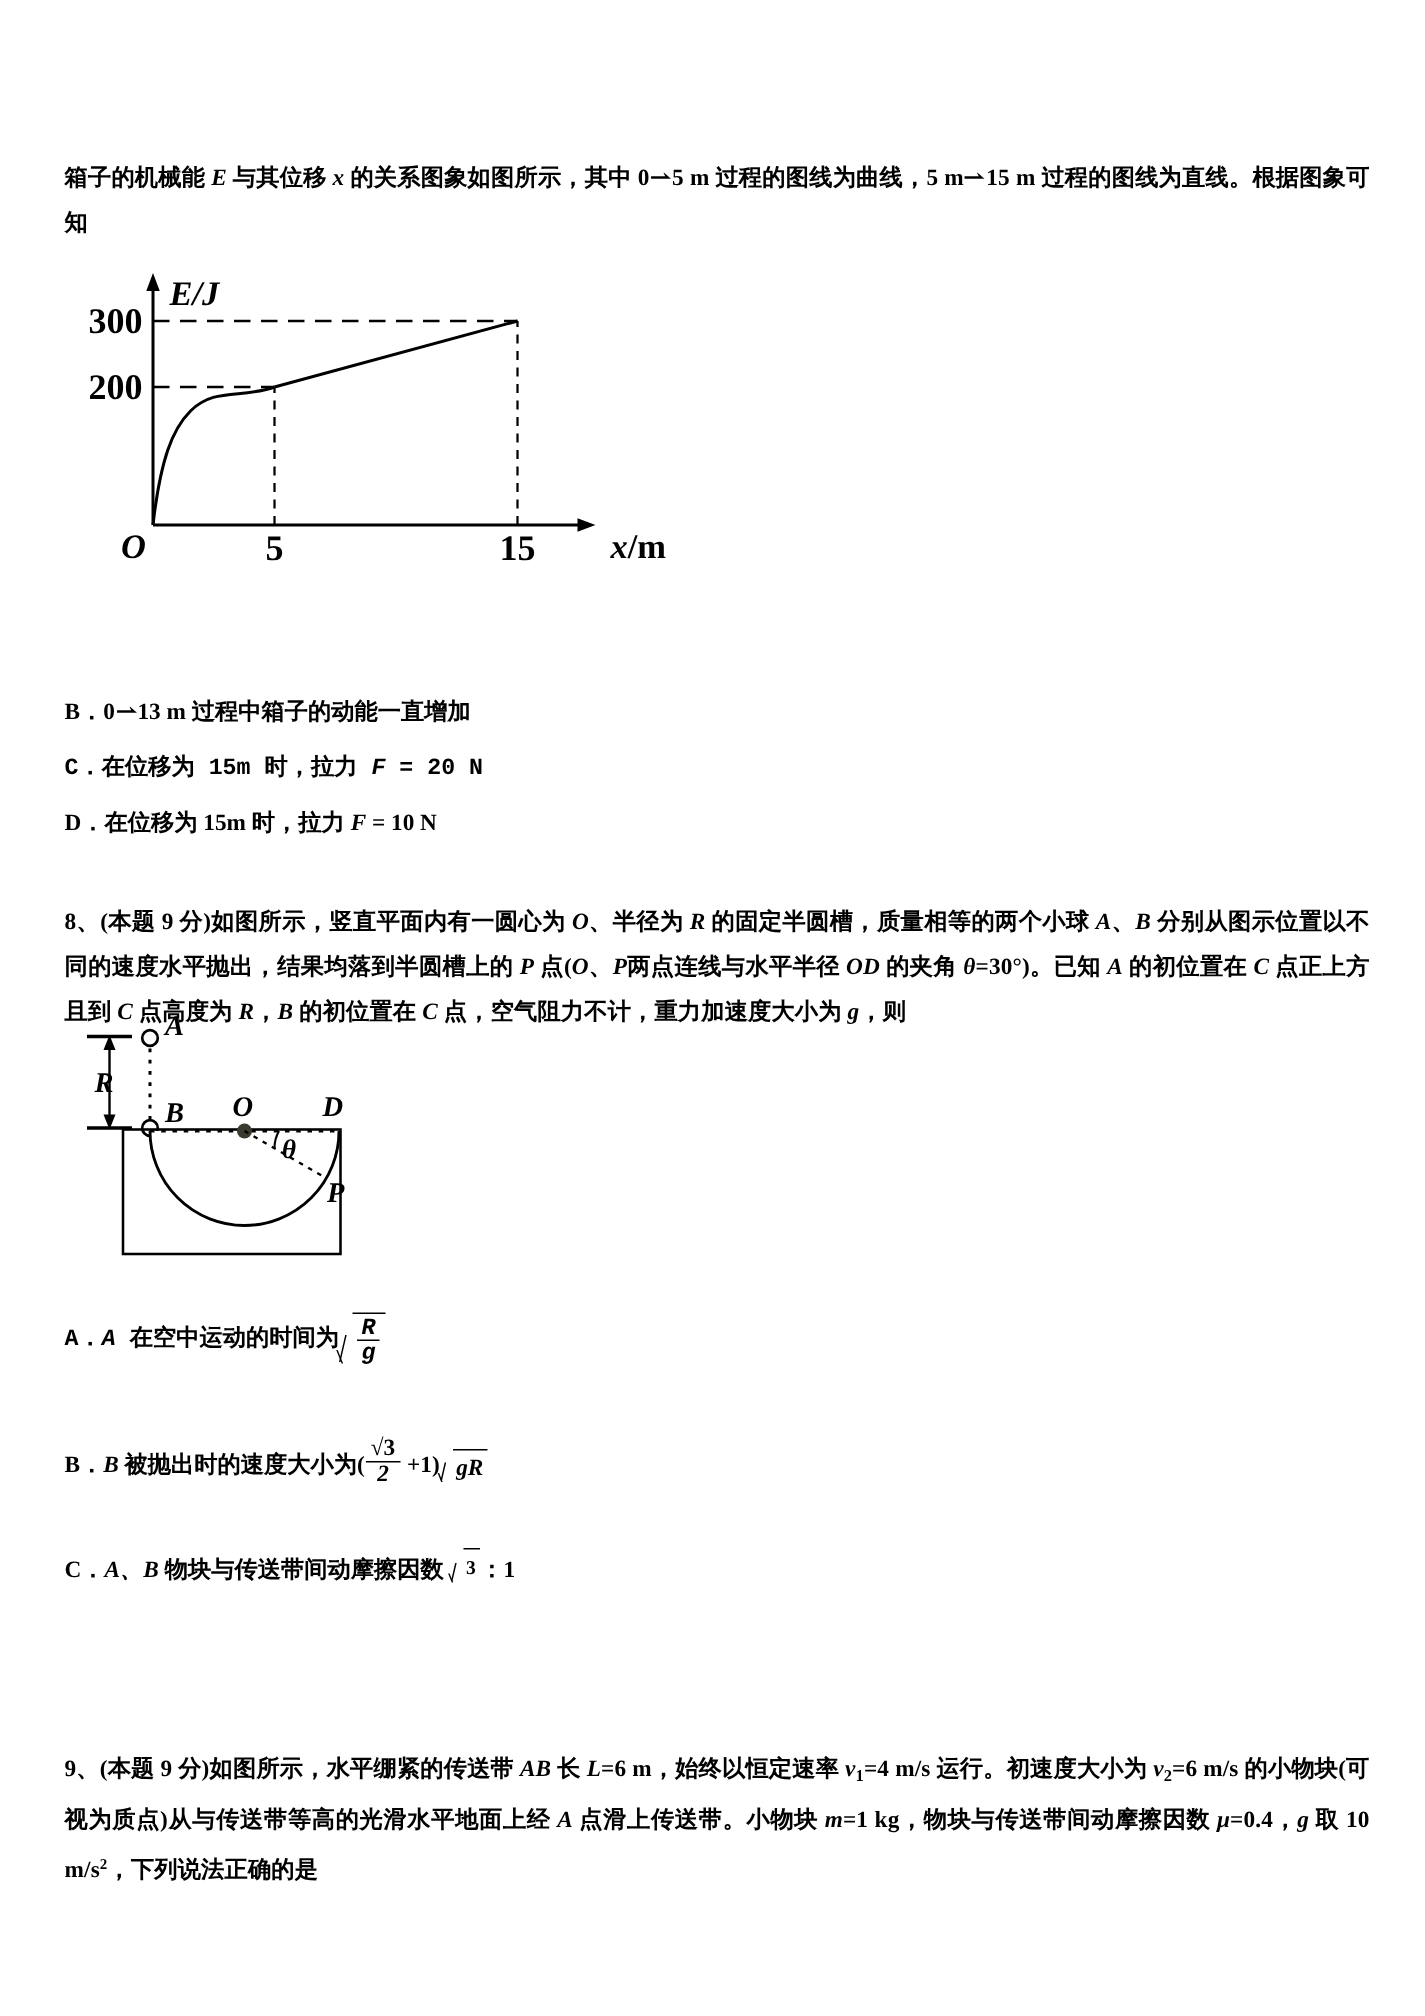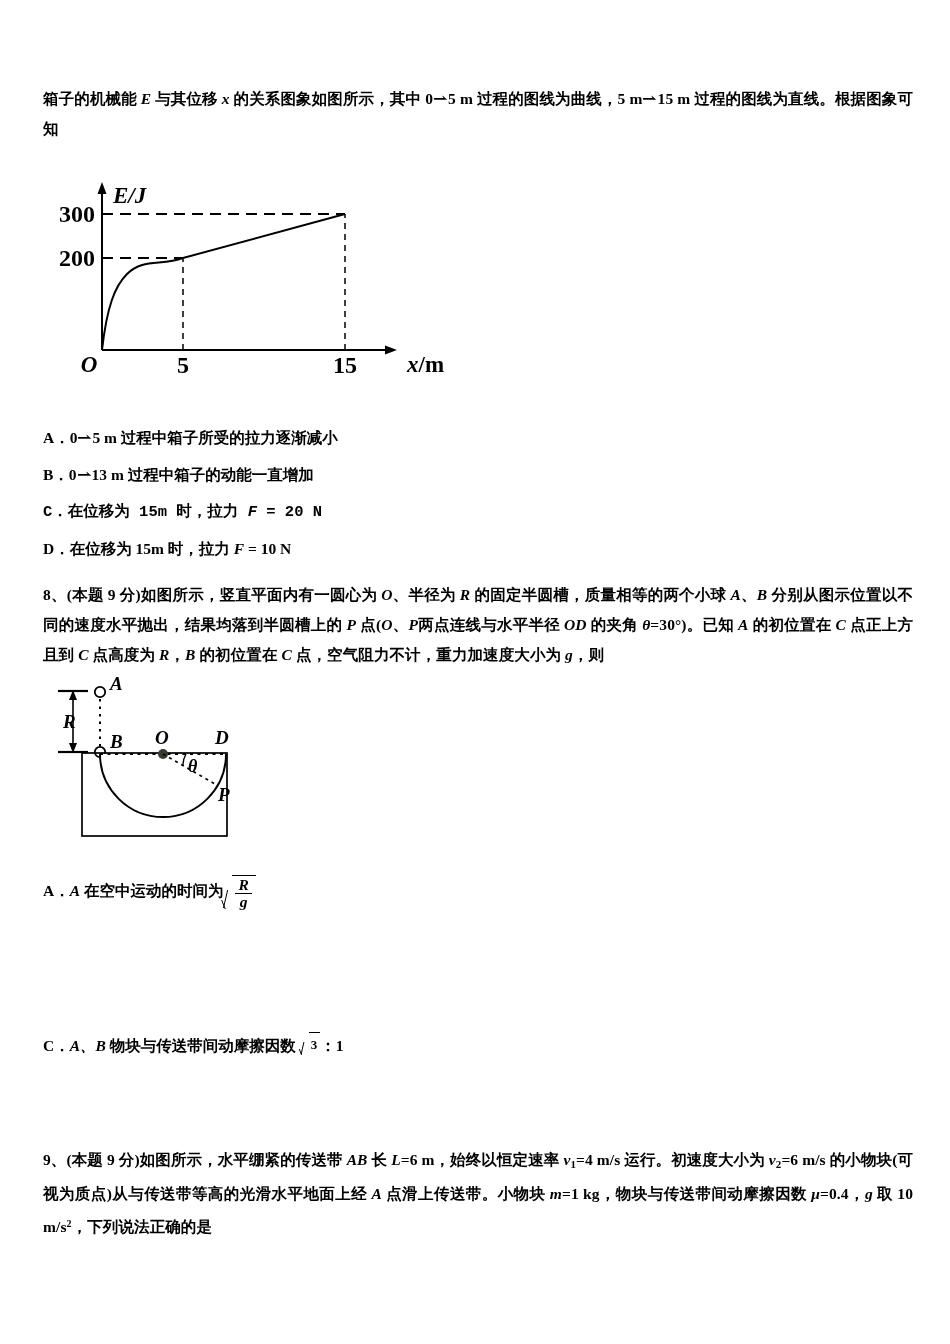--- a/index.html
+++ b/index.html
@@ -22,20 +22,21 @@
   }
   .para {
     position: absolute;
     left: 43px;
     width: 870px;
     font-size: 15.5px;
     line-height: 30px;
     font-weight: bold;
     text-align: justify;
     letter-spacing: 0.1px;
+    margin-top: 20px;
   }
   .opt {
     position: absolute;
     left: 43px;
     font-size: 15.5px;
     font-weight: bold;
     line-height: 22px;
     white-space: nowrap;
   }
   i, .it { font-style: italic; }
@@ -136,23 +137,20 @@
       <text x="40" y="44" text-anchor="end" font-family="Liberation Serif, serif" font-size="24" font-weight="bold">300</text>
       <text x="40" y="88" text-anchor="end" font-family="Liberation Serif, serif" font-size="24" font-weight="bold">200</text>
       <text x="128" y="195" text-anchor="middle" font-family="Liberation Serif, serif" font-size="24" font-weight="bold">5</text>
       <text x="290" y="195" text-anchor="middle" font-family="Liberation Serif, serif" font-size="24" font-weight="bold">15</text>
       <text x="34" y="194" text-anchor="middle" font-family="Liberation Serif, serif" font-size="23" font-weight="bold" font-style="italic">O</text>
       <text x="58" y="25" font-family="Liberation Serif, serif" font-size="23" font-weight="bold" font-style="italic">E/J</text>
       <text x="352" y="194" font-family="Liberation Serif, serif" font-size="23" font-weight="bold"><tspan font-style="italic">x</tspan>/m</text>
     </svg>
   </div>
 
-  <div class="opt" style="top:427px;">
-    <span>A．</span><span>0</span><span class="arrowdash">⇀</span><span>5 m 过程中箱子所受的拉力逐渐减小</span>
-  </div>
   <div class="opt" style="top:464px;">
     <span>B．</span><span>0</span><span class="arrowdash">⇀</span><span>13 m 过程中箱子的动能一直增加</span>
   </div>
   <div class="opt" style="top:501px;font-family:Liberation Mono, monospace;">
     <span>C．</span><span>在位移为 15m 时，拉力 </span><i>F</i><span> = 20 N</span>
   </div>
   <div class="opt" style="top:538px;font-family:Liberation Serif, serif;">
     <span>D．</span><span>在位移为 15m 时，拉力 </span><i>F</i><span> = 10 N</span>
   </div>
 
@@ -190,24 +188,27 @@
       <text x="160" y="76" font-family="Liberation Serif, serif" font-size="19" font-weight="bold" font-style="italic">D</text>
 
       <line x1="108" y1="86" x2="162.6" y2="117.5" stroke="#000" stroke-width="1.6" stroke-dasharray="3,4"></line>
 
       <path d="M131,86 A 23,23 0 0 0 128,97.6" fill="none" stroke="#000" stroke-width="1.4"></path>
       <text x="133" y="104" font-family="Liberation Serif, serif" font-size="18" font-weight="bold" font-style="italic">θ</text>
       <text x="163" y="133" font-family="Liberation Serif, serif" font-size="19" font-weight="bold" font-style="italic">P</text>
     </svg>
   </div>
 
-  <div class="opt" style="top:875px;">
+  <div class="opt" style="top:875px;font-family:Liberation Mono, monospace;">
     <span>A．</span><i>A</i><span> 在空中运动的时间为</span><span class="radical"><span class="rad-body"><span class="mfrac"><span class="num">R</span><span class="den">g</span></span></span></span>
   </div>
 
+  <div class="opt" style="top:958px;">
+    <span>B．</span><i>B</i><span> 被抛出时的速度大小为(</span><span class="mfrac"><span class="num sq3">√3</span><span class="den">2</span></span><span> +1)</span><span class="radical"><span class="rad-body"><i>gR</i></span></span>
+  </div>
 
   <div class="opt" style="top:1032px;">
     <span>C．</span><i>A、B</i><span> 物块与传送带间动摩擦因数 </span><span class="radical" style="font-size:13px;vertical-align:2px;"><span class="rad-body">3</span></span><span>：1</span>
   </div>
 
 
   <div class="para" style="top:1145px;">
     <span>9、</span><span>(本题 9 分)</span><span>如图所示，水平绷紧的传送带 </span><i>AB</i><span> 长 </span><i>L</i><span>=6 m，始终以恒定速率 </span><i>v</i><span class="sub">1</span><span>=4 m/s 运行。初速度大小为 </span><i>v</i><span class="sub">2</span><span>=6 m/s 的小物块(可视为质点)从与传送带等高的光滑水平地面上经 </span><i>A</i><span> 点滑上传送带。小物块 </span><i>m</i><span>=1 kg，物块与传送带间动摩擦因数 </span><i>μ</i><span>=0.4，</span><i>g</i><span> 取 10 m/s</span><span class="sup">2</span><span>，下列说法正确的是</span>
   </div>
 

